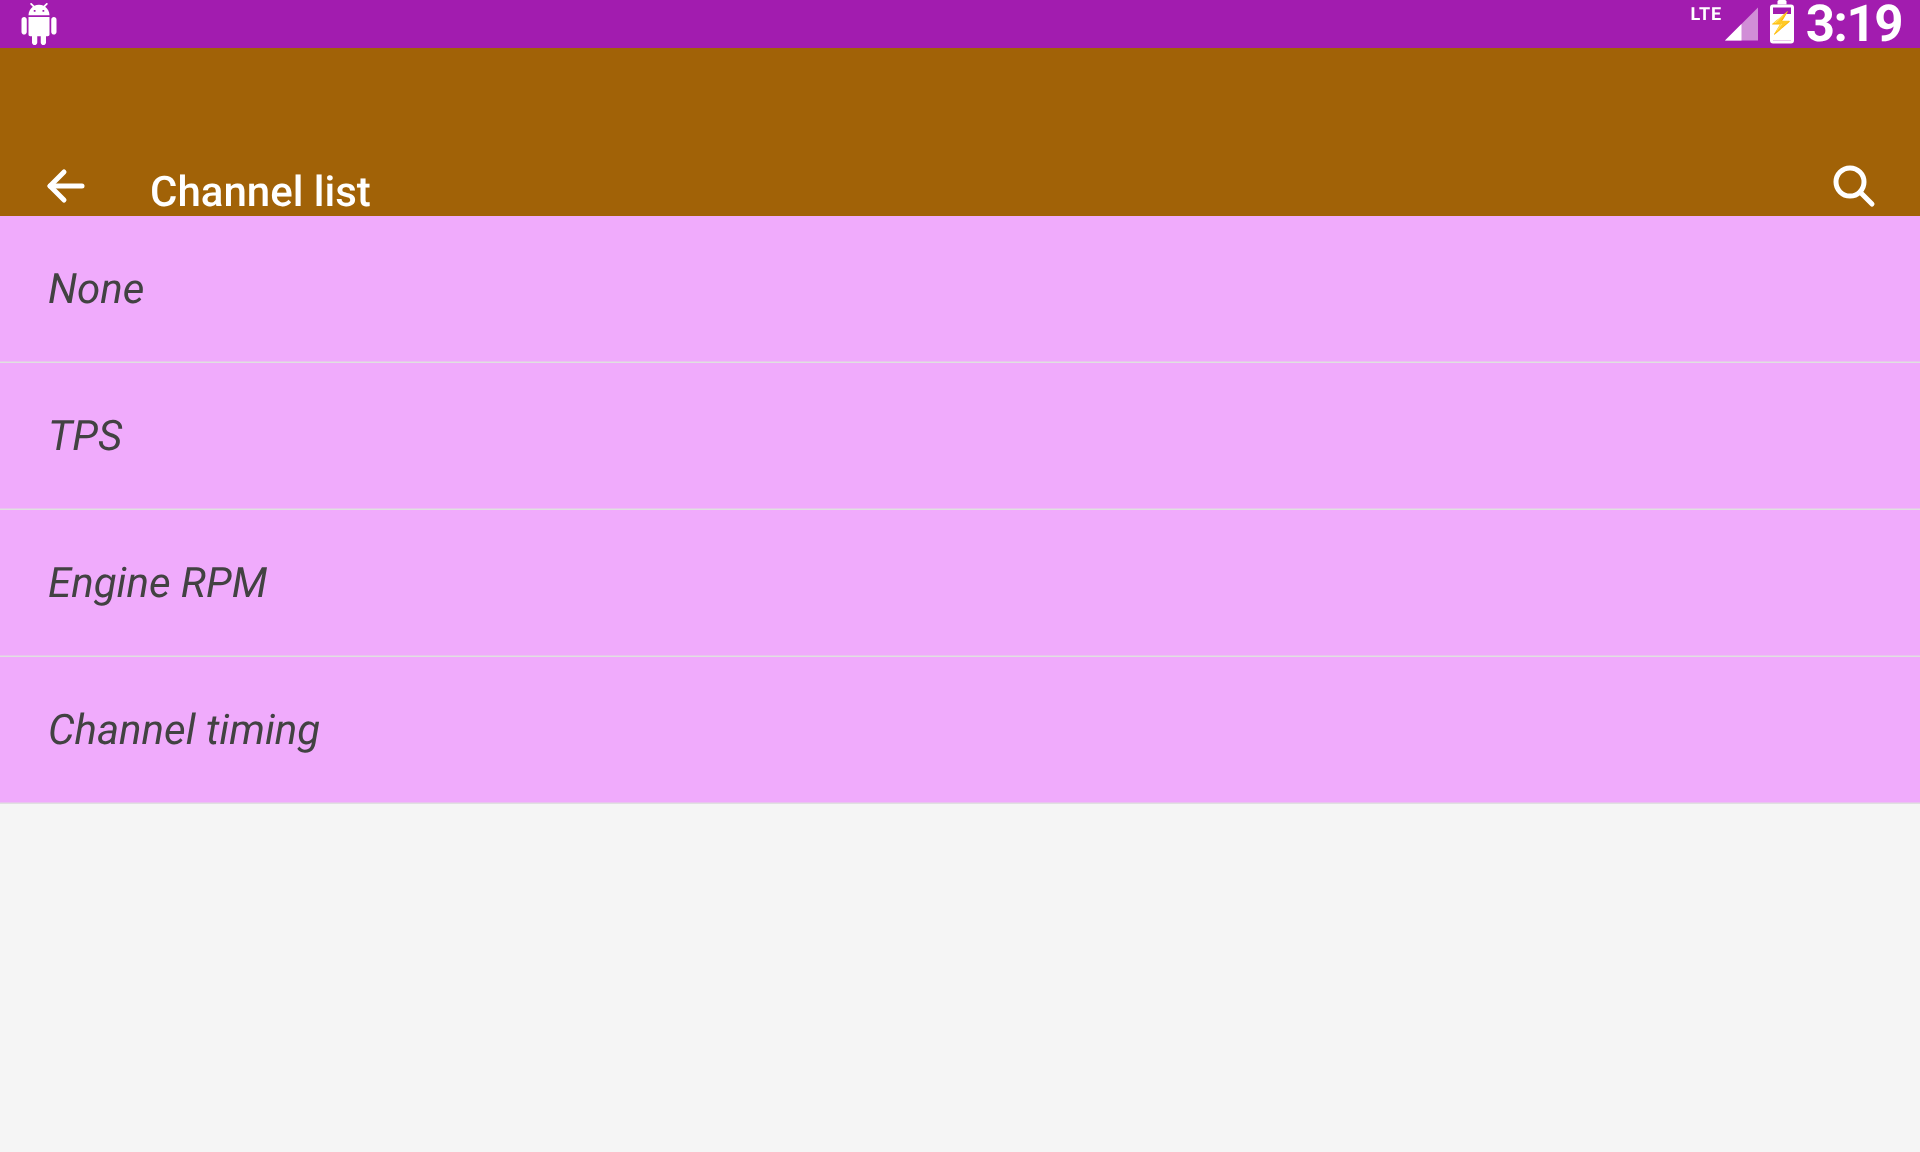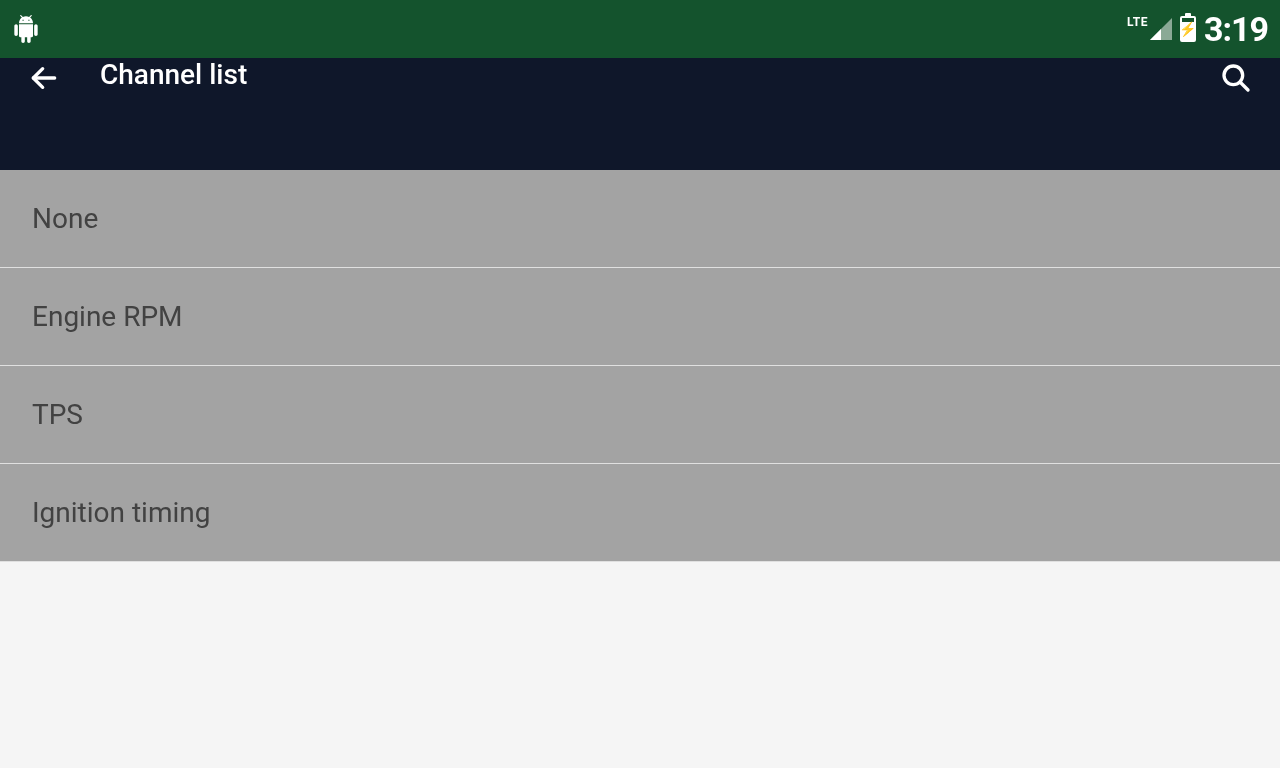--- a/index.html
+++ b/index.html
@@ -8,22 +8,22 @@
       box-sizing: border-box;
     }
     body {
       font-family: Roboto, "Helvetica Neue", Arial, sans-serif;
       width: 1280px;
       height: 768px;
       overflow: hidden;
       background: #f5f5f5;
     }
     .status-bar {
-      background: #14532d;
-      height: 58px;
+      background: #a21caf;
+      height: 32px;
       display: flex;
       align-items: center;
       justify-content: space-between;
       padding: 0 12px;
       color: white;
     }
     .status-left {
       display: flex;
       align-items: center;
     }
@@ -90,24 +90,24 @@
       font-size: 14px;
       color: #118c03;
       line-height: 1;
     }
     .clock {
       font-size: 34px;
       font-weight: 700;
       letter-spacing: -1px;
     }
     .app-bar {
-      background: #0f172a;
+      background: #a16207;
       height: 112px;
       display: flex;
-      align-items: flex-start;
+      align-items: flex-end;
       padding: 0 24px;
       color: white;
     }
     .back-button {
       width: 40px;
       height: 40px;
       display: flex;
       align-items: center;
       justify-content: center;
       margin-right: 36px;
@@ -137,21 +137,22 @@
     }
     .search-icon {
       width: 32px;
       height: 32px;
       stroke: white;
       stroke-width: 2.5;
       fill: none;
       stroke-linecap: round;
     }
     .list {
-      background: #a3a3a3;
+      background: #f0abfc;
+      font-style: italic;
     }
     .list-item {
       height: 98px;
       display: flex;
       align-items: center;
       padding: 0 32px;
       border-bottom: 1px solid #e0e0e0;
       font-size: 28px;
       color: #424242;
       cursor: pointer;
@@ -190,21 +191,21 @@
       <line x1="21" y1="21" x2="15" y2="15"></line>
     </svg>
   </div>
 </div>
 
 <div class="list">
   <div class="list-item">
     <span>None</span>
   </div>
   <div class="list-item">
+    <span>TPS</span>
+  </div>
+  <div class="list-item">
     <span>Engine RPM</span>
   </div>
   <div class="list-item">
-    <span>TPS</span>
-  </div>
-  <div class="list-item">
-    <span>Ignition timing</span>
+    <span>Channel timing</span>
   </div>
 </div>
 
 </body></html>

